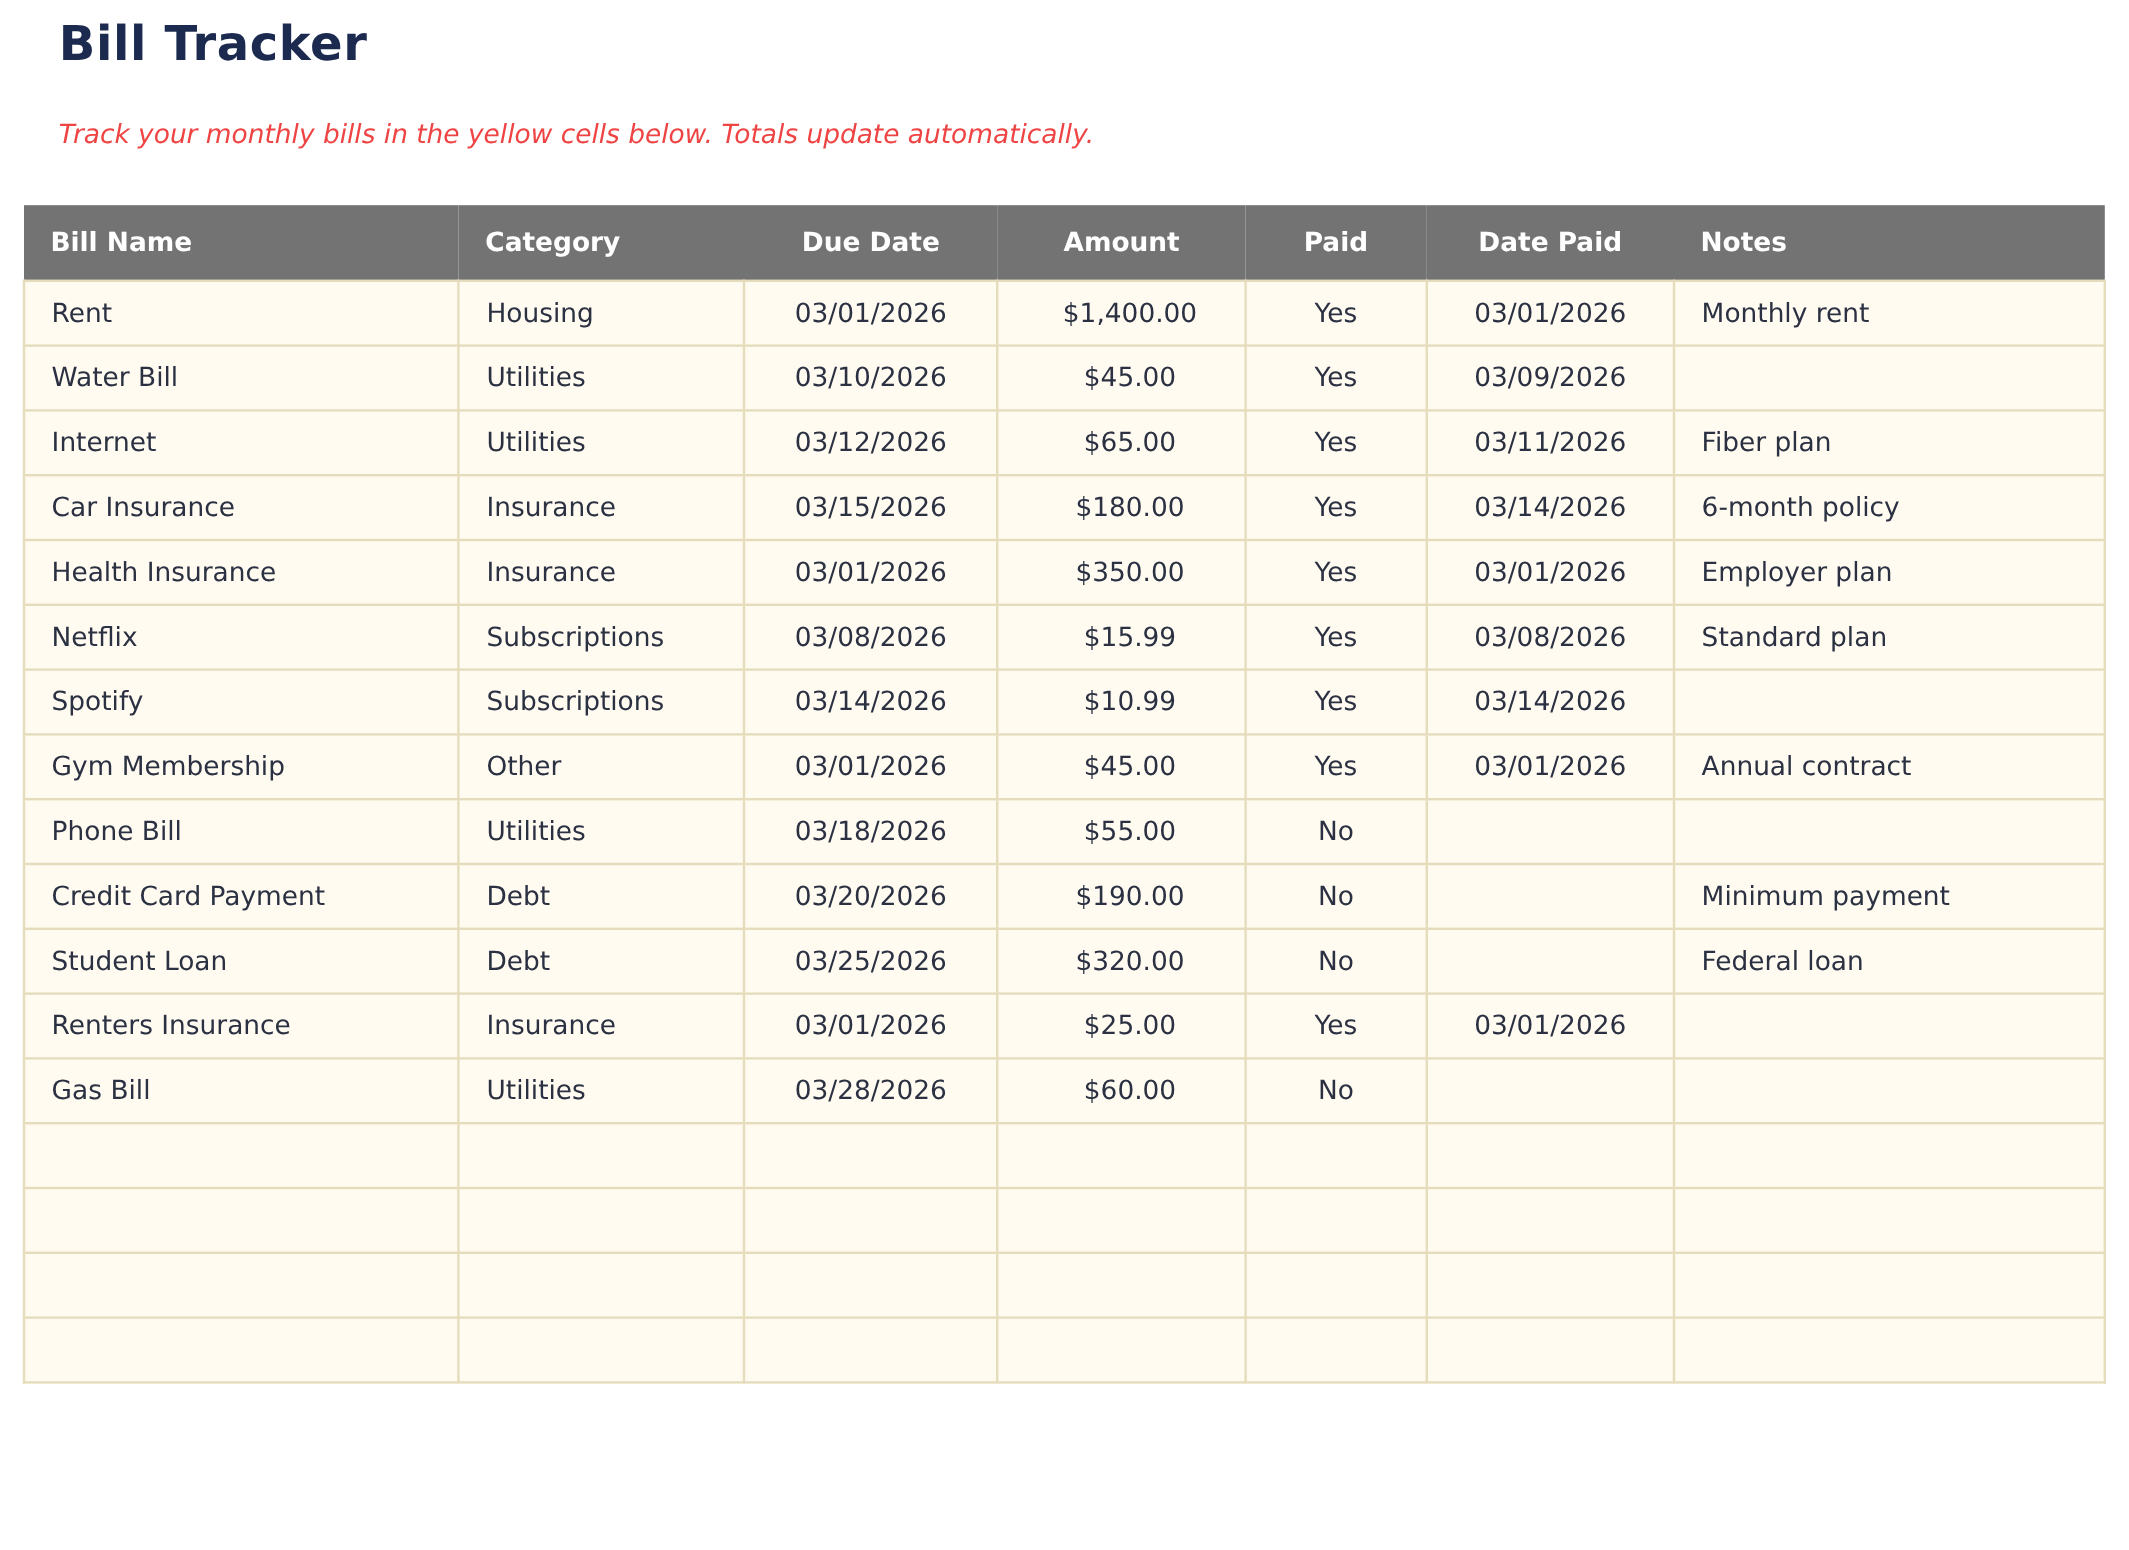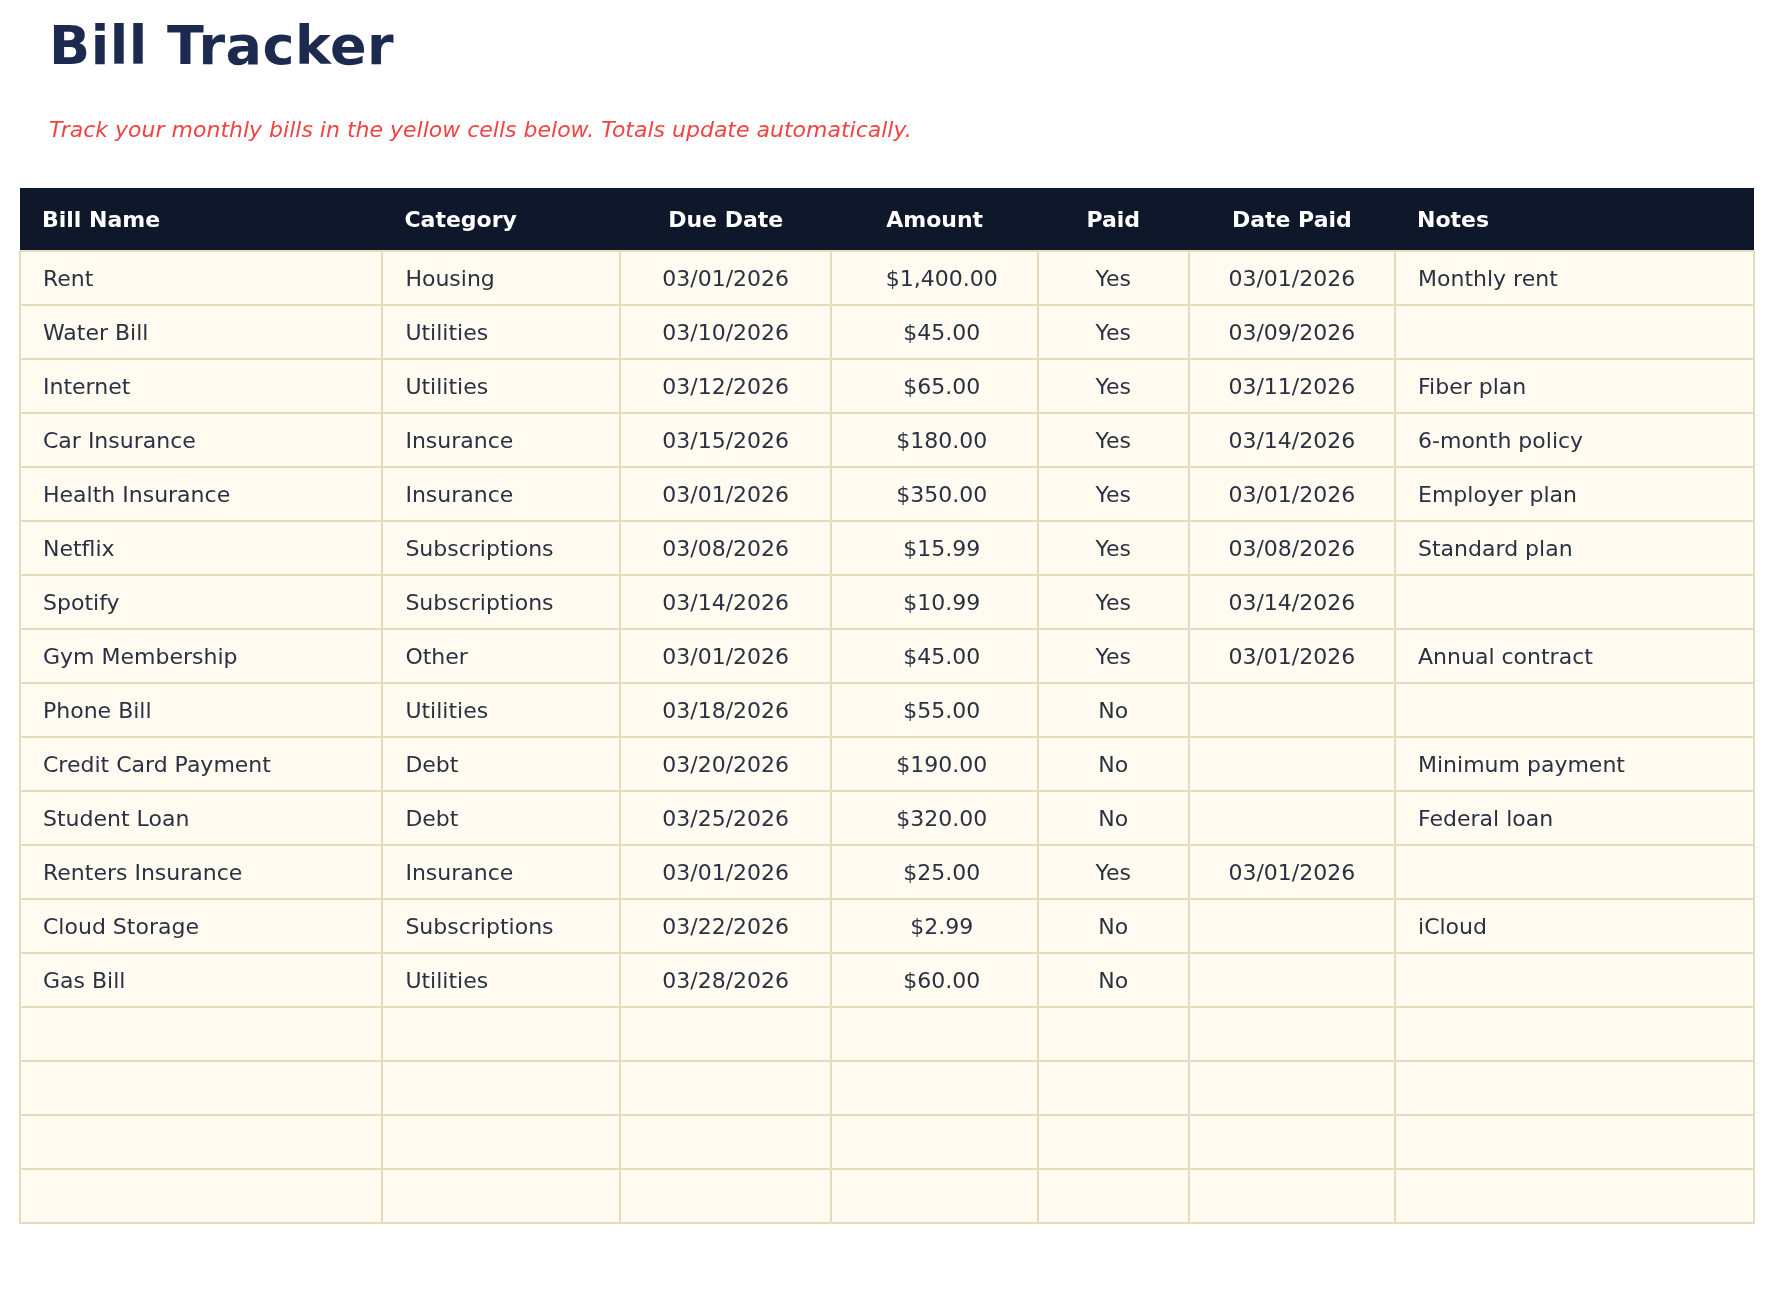--- a/index.html
+++ b/index.html
@@ -9,21 +9,21 @@
     font-family: "DejaVu Sans", "Liberation Sans", sans-serif;
   }
   .page {
     width: 1774px;
     height: 1292px;
     box-sizing: border-box;
     padding: 12px 19px 0 19px;
     overflow: hidden;
   }
   .title {
-    font-size: 54px;
+    font-size: 40px;
     font-weight: bold;
     color: #1B2A4E;
     margin: 2px 0 0 30px;
     letter-spacing: 0.5px;
   }
   .subtitle {
     font-style: italic;
     font-size: 22px;
     color: #ef4444;
     margin: 40px 0 0 30px;
@@ -36,21 +36,21 @@
     font-size: 22px;
   }
   col.c1 { width: 20.9%; }
   col.c2 { width: 13.7%; }
   col.c3 { width: 12.2%; }
   col.c4 { width: 11.9%; }
   col.c5 { width: 8.7%; }
   col.c6 { width: 11.9%; }
   col.c7 { width: 20.7%; }
   thead th {
-    background: #0f172a;
+    background: #737373;
     color: #FFFFFF;
     font-weight: bold;
     height: 62px;
     padding: 0 22px;
     border: none;
     font-size: 22px;
   }
   tbody td {
     background: #FFFBF0;
     border: 2px solid #E5DCBB;
@@ -196,29 +196,20 @@
         <tr>
           <td class="align-left">Renters Insurance</td>
           <td class="align-left">Insurance</td>
           <td class="align-center">03/01/2026</td>
           <td class="align-right">$25.00</td>
           <td class="align-center">Yes</td>
           <td class="align-center">03/01/2026</td>
           <td class="align-left"></td>
         </tr>
         <tr>
-          <td class="align-left">Cloud Storage</td>
-          <td class="align-left">Subscriptions</td>
-          <td class="align-center">03/22/2026</td>
-          <td class="align-right">$2.99</td>
-          <td class="align-center">No</td>
-          <td class="align-center"></td>
-          <td class="align-left">iCloud</td>
-        </tr>
-        <tr>
           <td class="align-left">Gas Bill</td>
           <td class="align-left">Utilities</td>
           <td class="align-center">03/28/2026</td>
           <td class="align-right">$60.00</td>
           <td class="align-center">No</td>
           <td class="align-center"></td>
           <td class="align-left"></td>
         </tr>
         <tr>
           <td class="align-left"></td>

